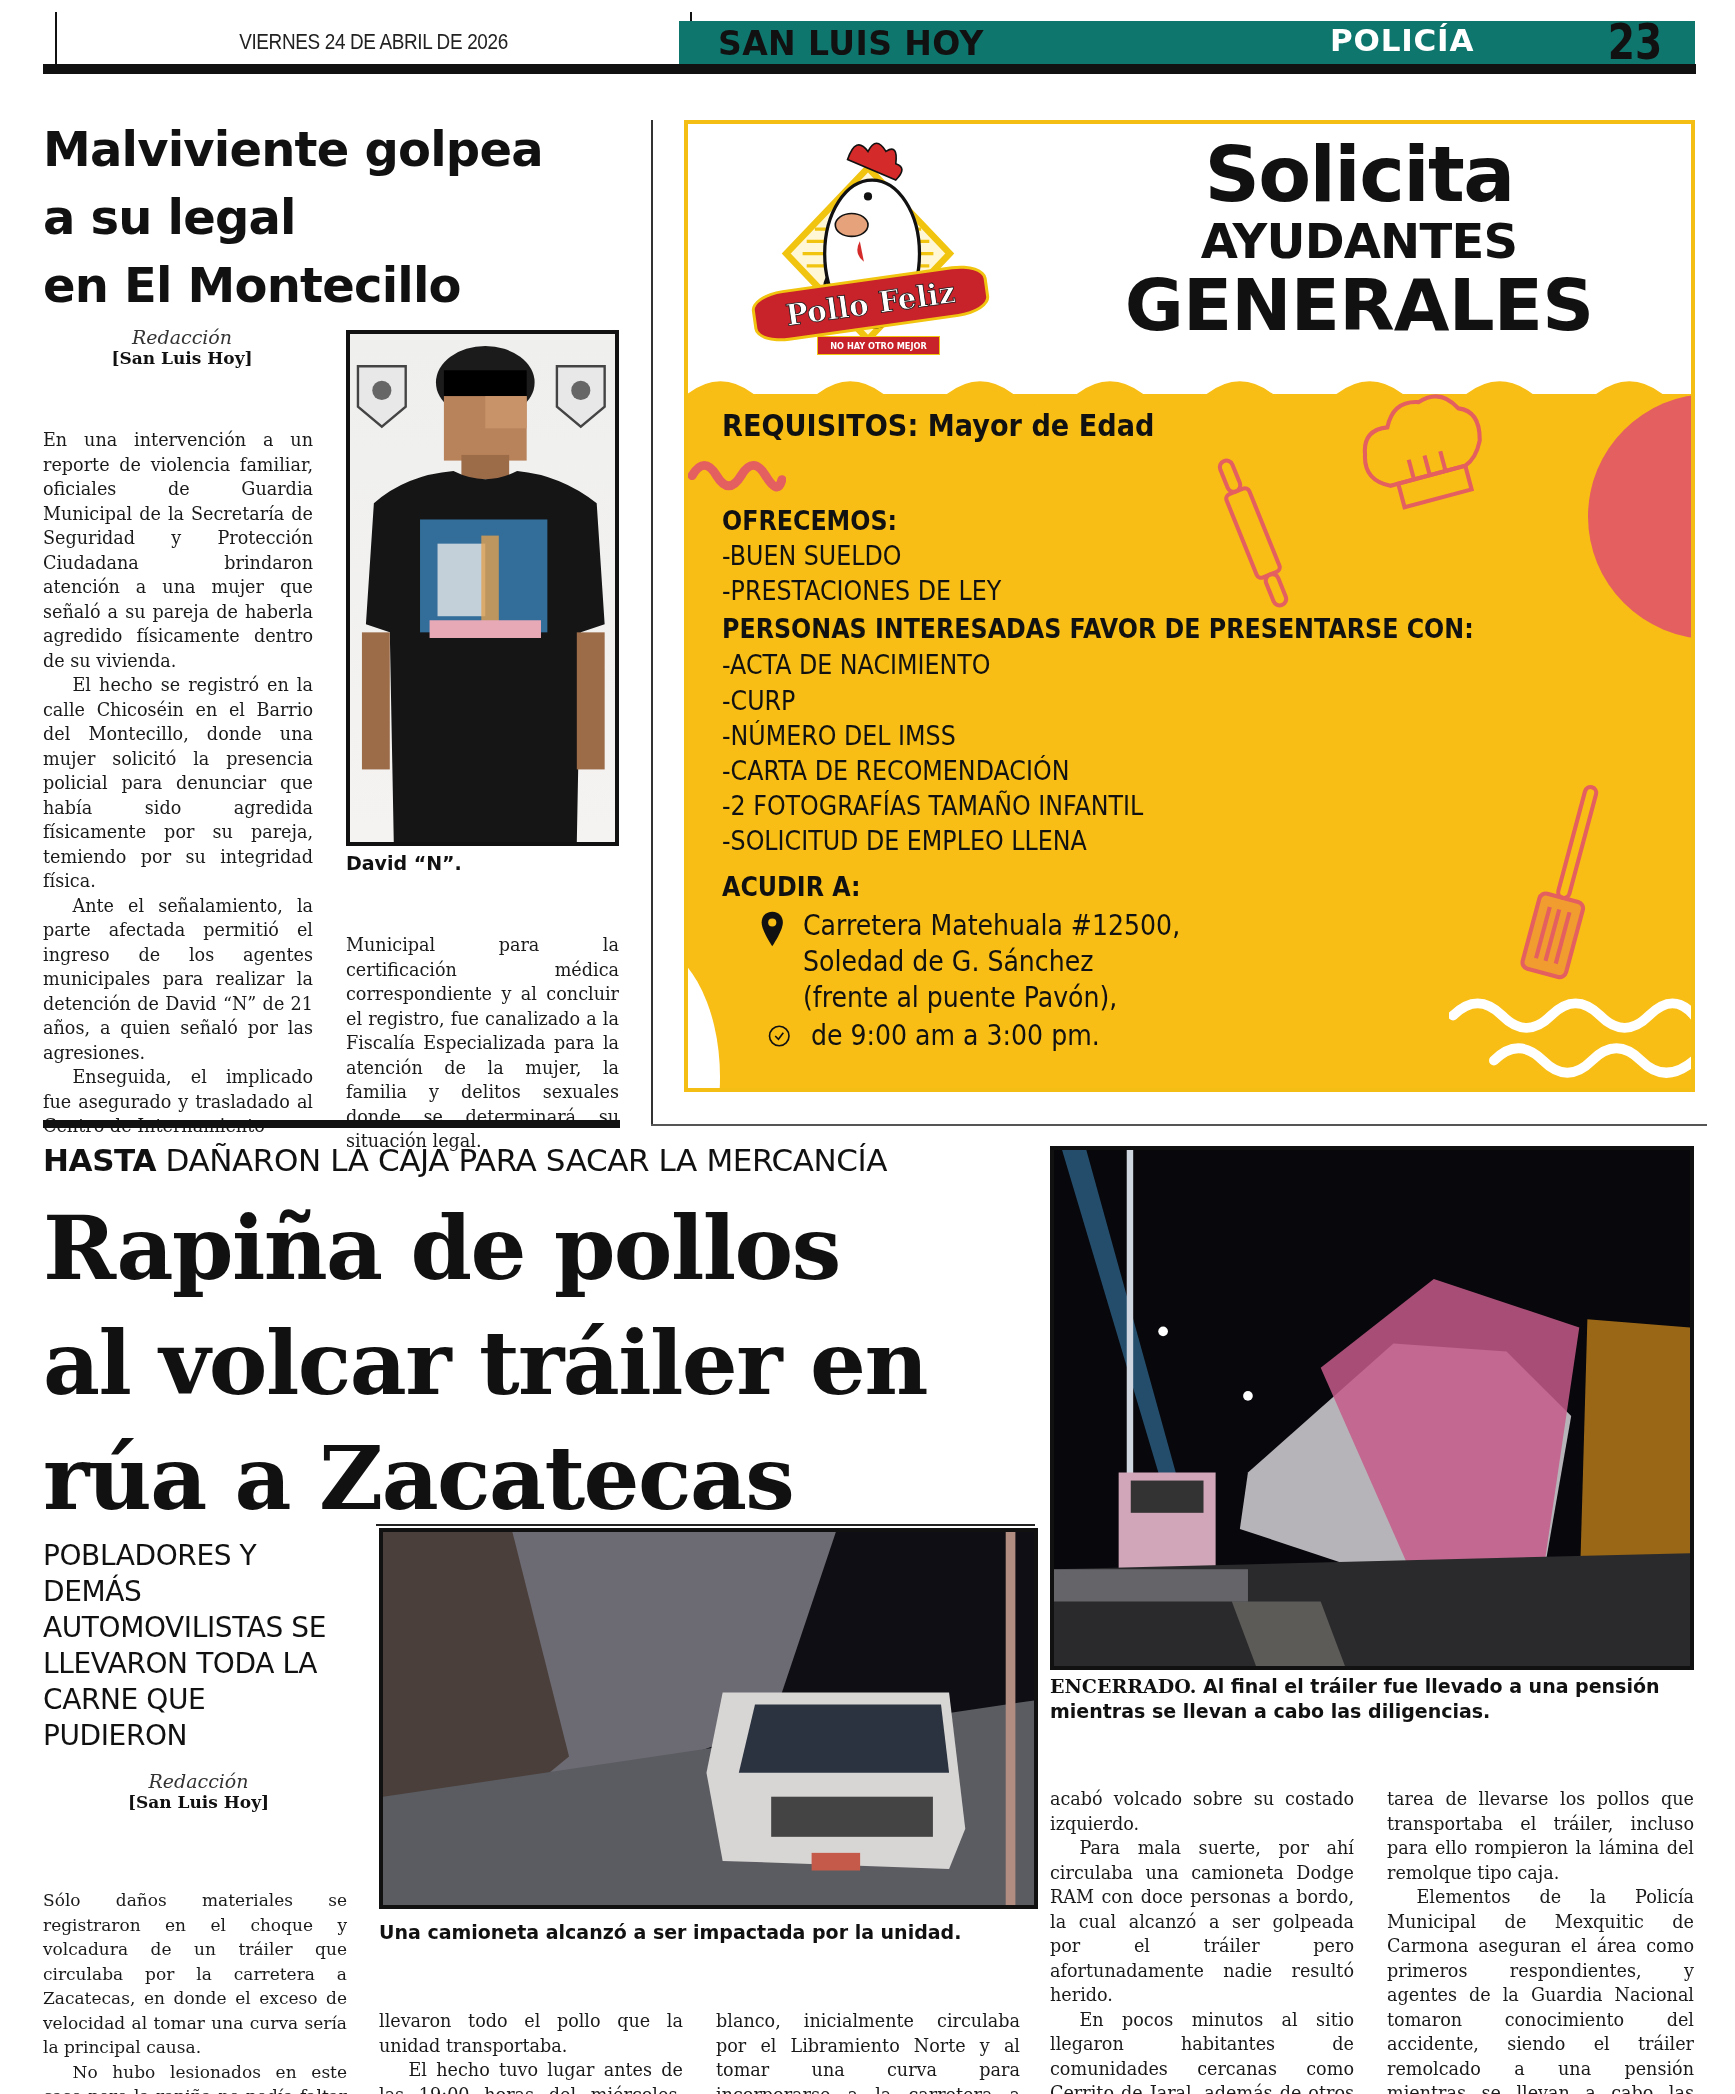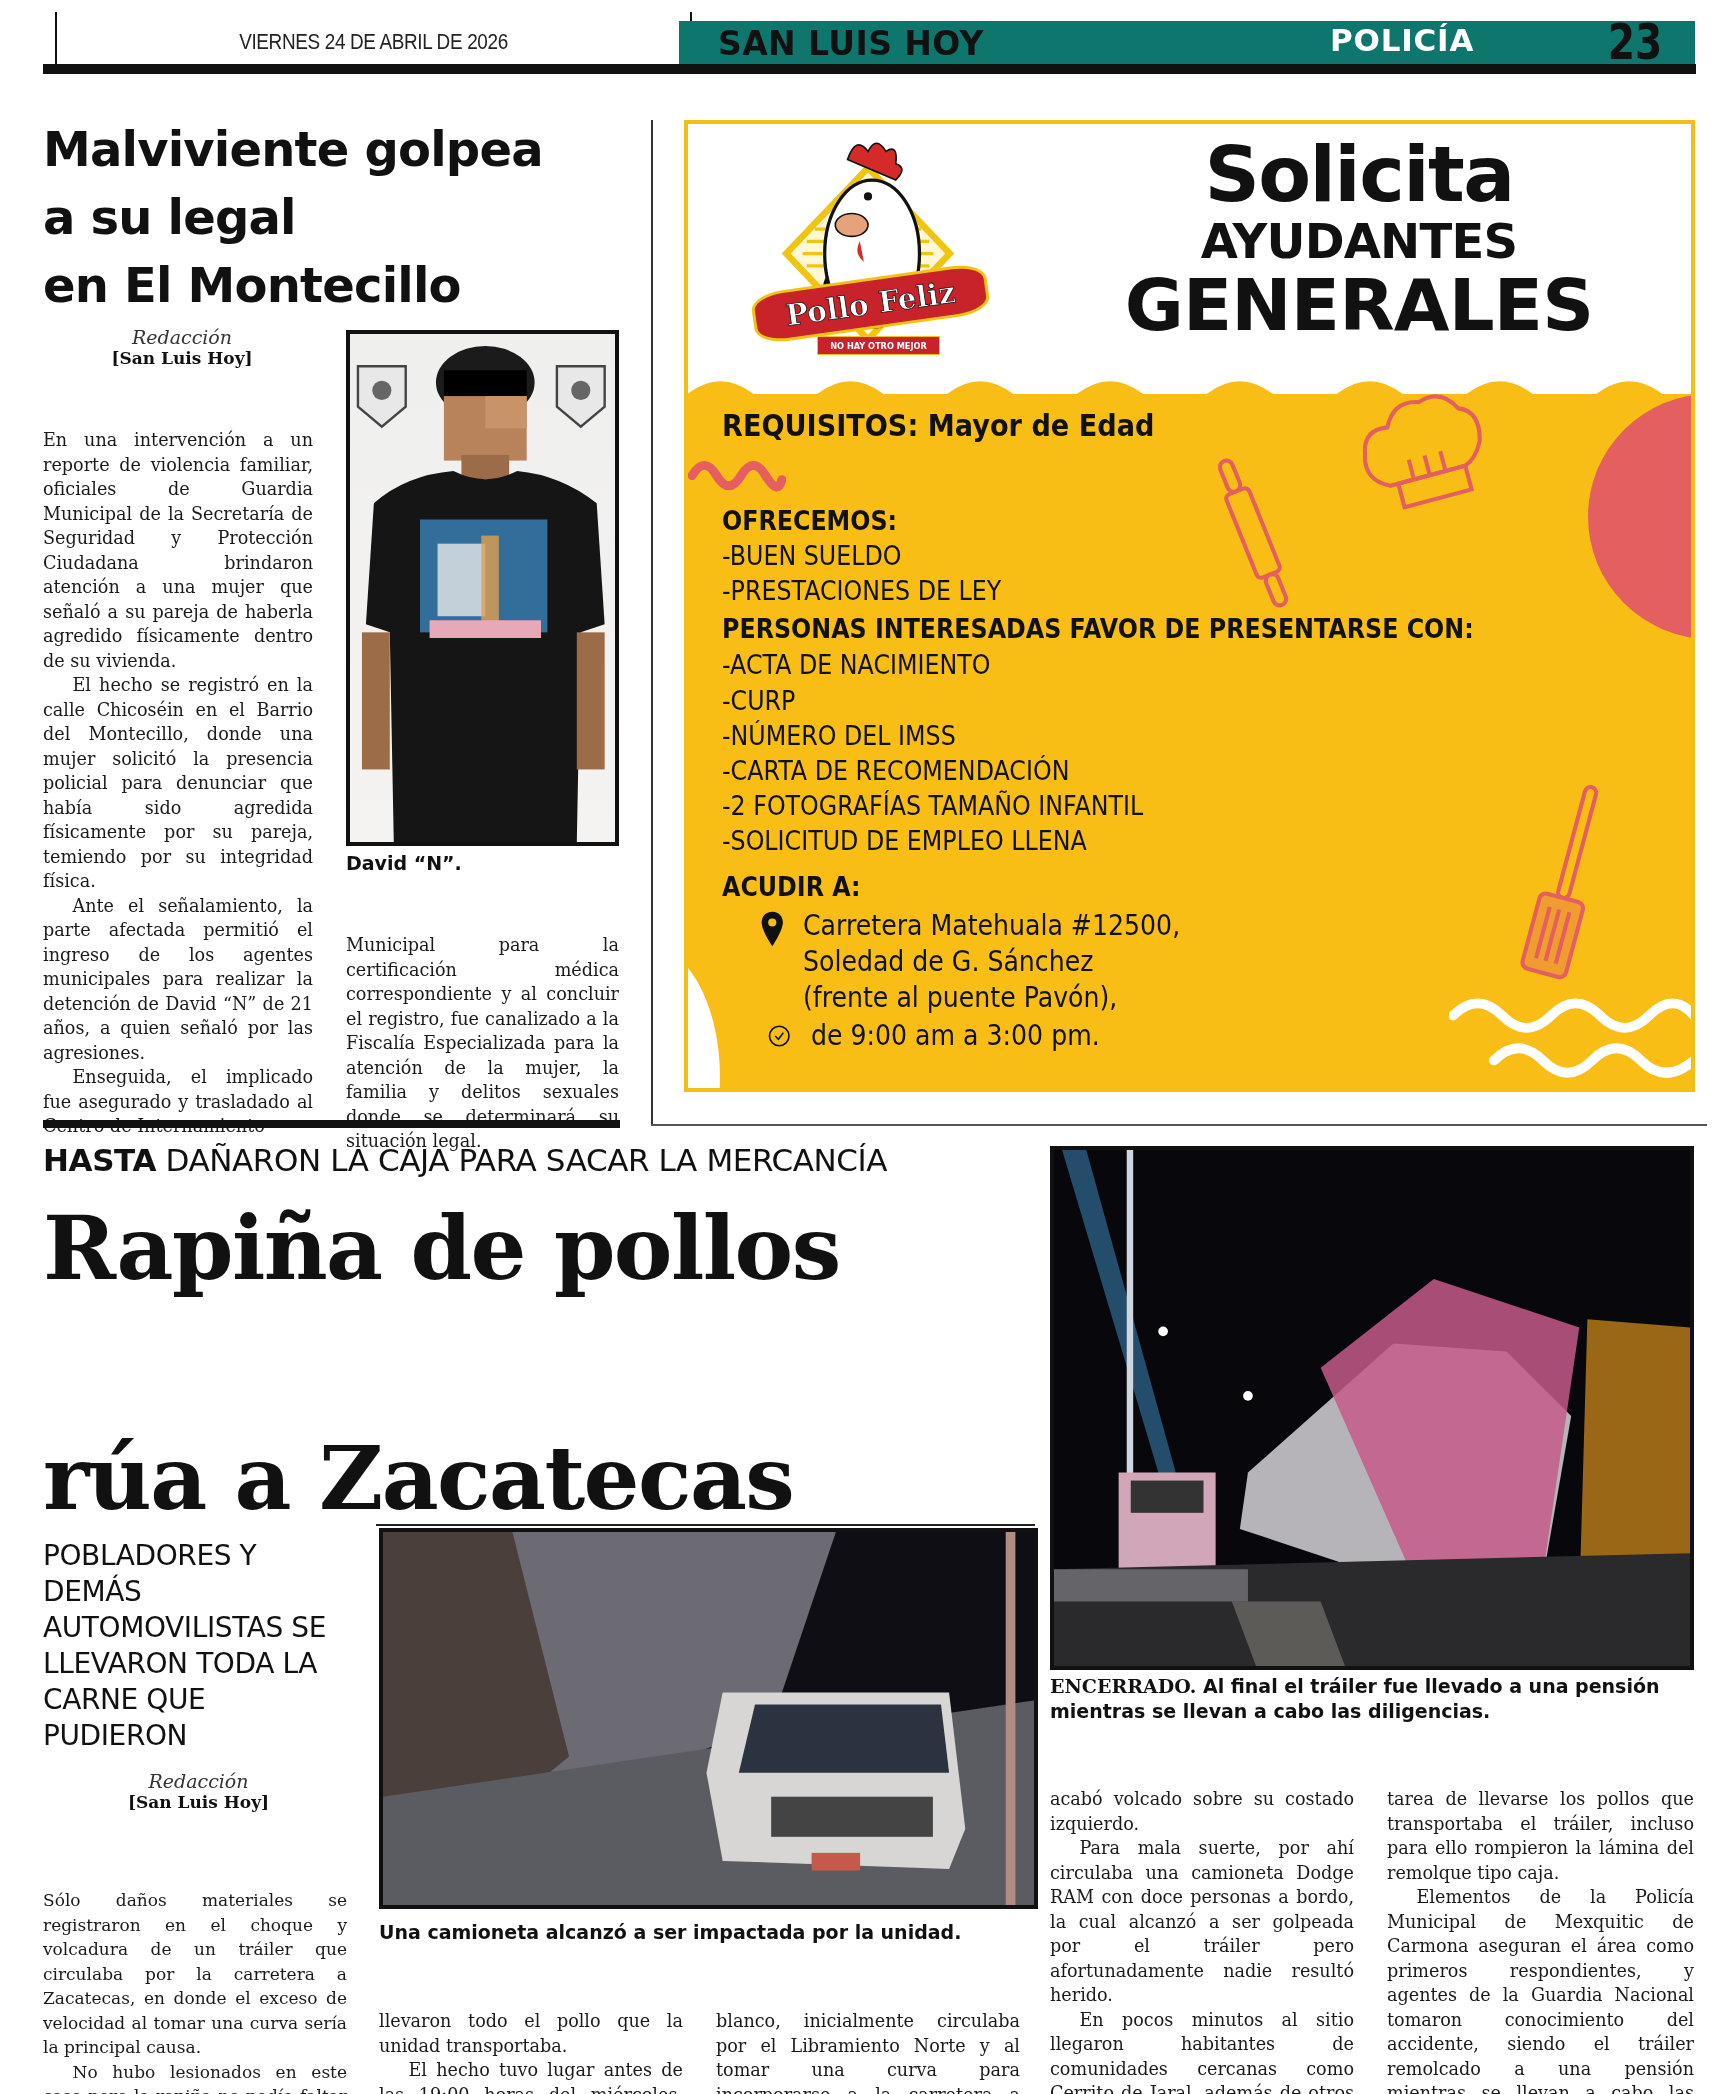--- a/index.html
+++ b/index.html
@@ -226,21 +226,21 @@
     <path d="M10 16 l4 4 l6 -8" fill="none" stroke="#111" stroke-width="2"></path>
   </svg>
   <div class="ad-addr" style="top:894px; left:123px;">de 9:00 am a 3:00 pm.</div>
 </div>
 
 <div>
   <div class="a2-kicker"><b>HASTA</b><span> DAÑARON LA CAJA PARA SACAR LA MERCANCÍA</span></div>
 
   <h1 class="a2-title">
     <span>Rapiña de pollos</span><br>
-    <br>
+    <span>al volcar tráiler en</span><br>
     <span>rúa a Zacatecas</span>
   </h1>
 
   <div class="a2-rule-sub"></div>
   <div class="a2-sub">POBLADORES Y DEMÁS AUTOMOVILISTAS SE LLEVARON TODA LA CARNE QUE PUDIERON</div>
 
   <div class="byline" style="left:43px; top:1770px; width:311px;">
     <span class="by1">Redacción</span>
     <span class="by2">[San Luis Hoy]</span>
   </div>

